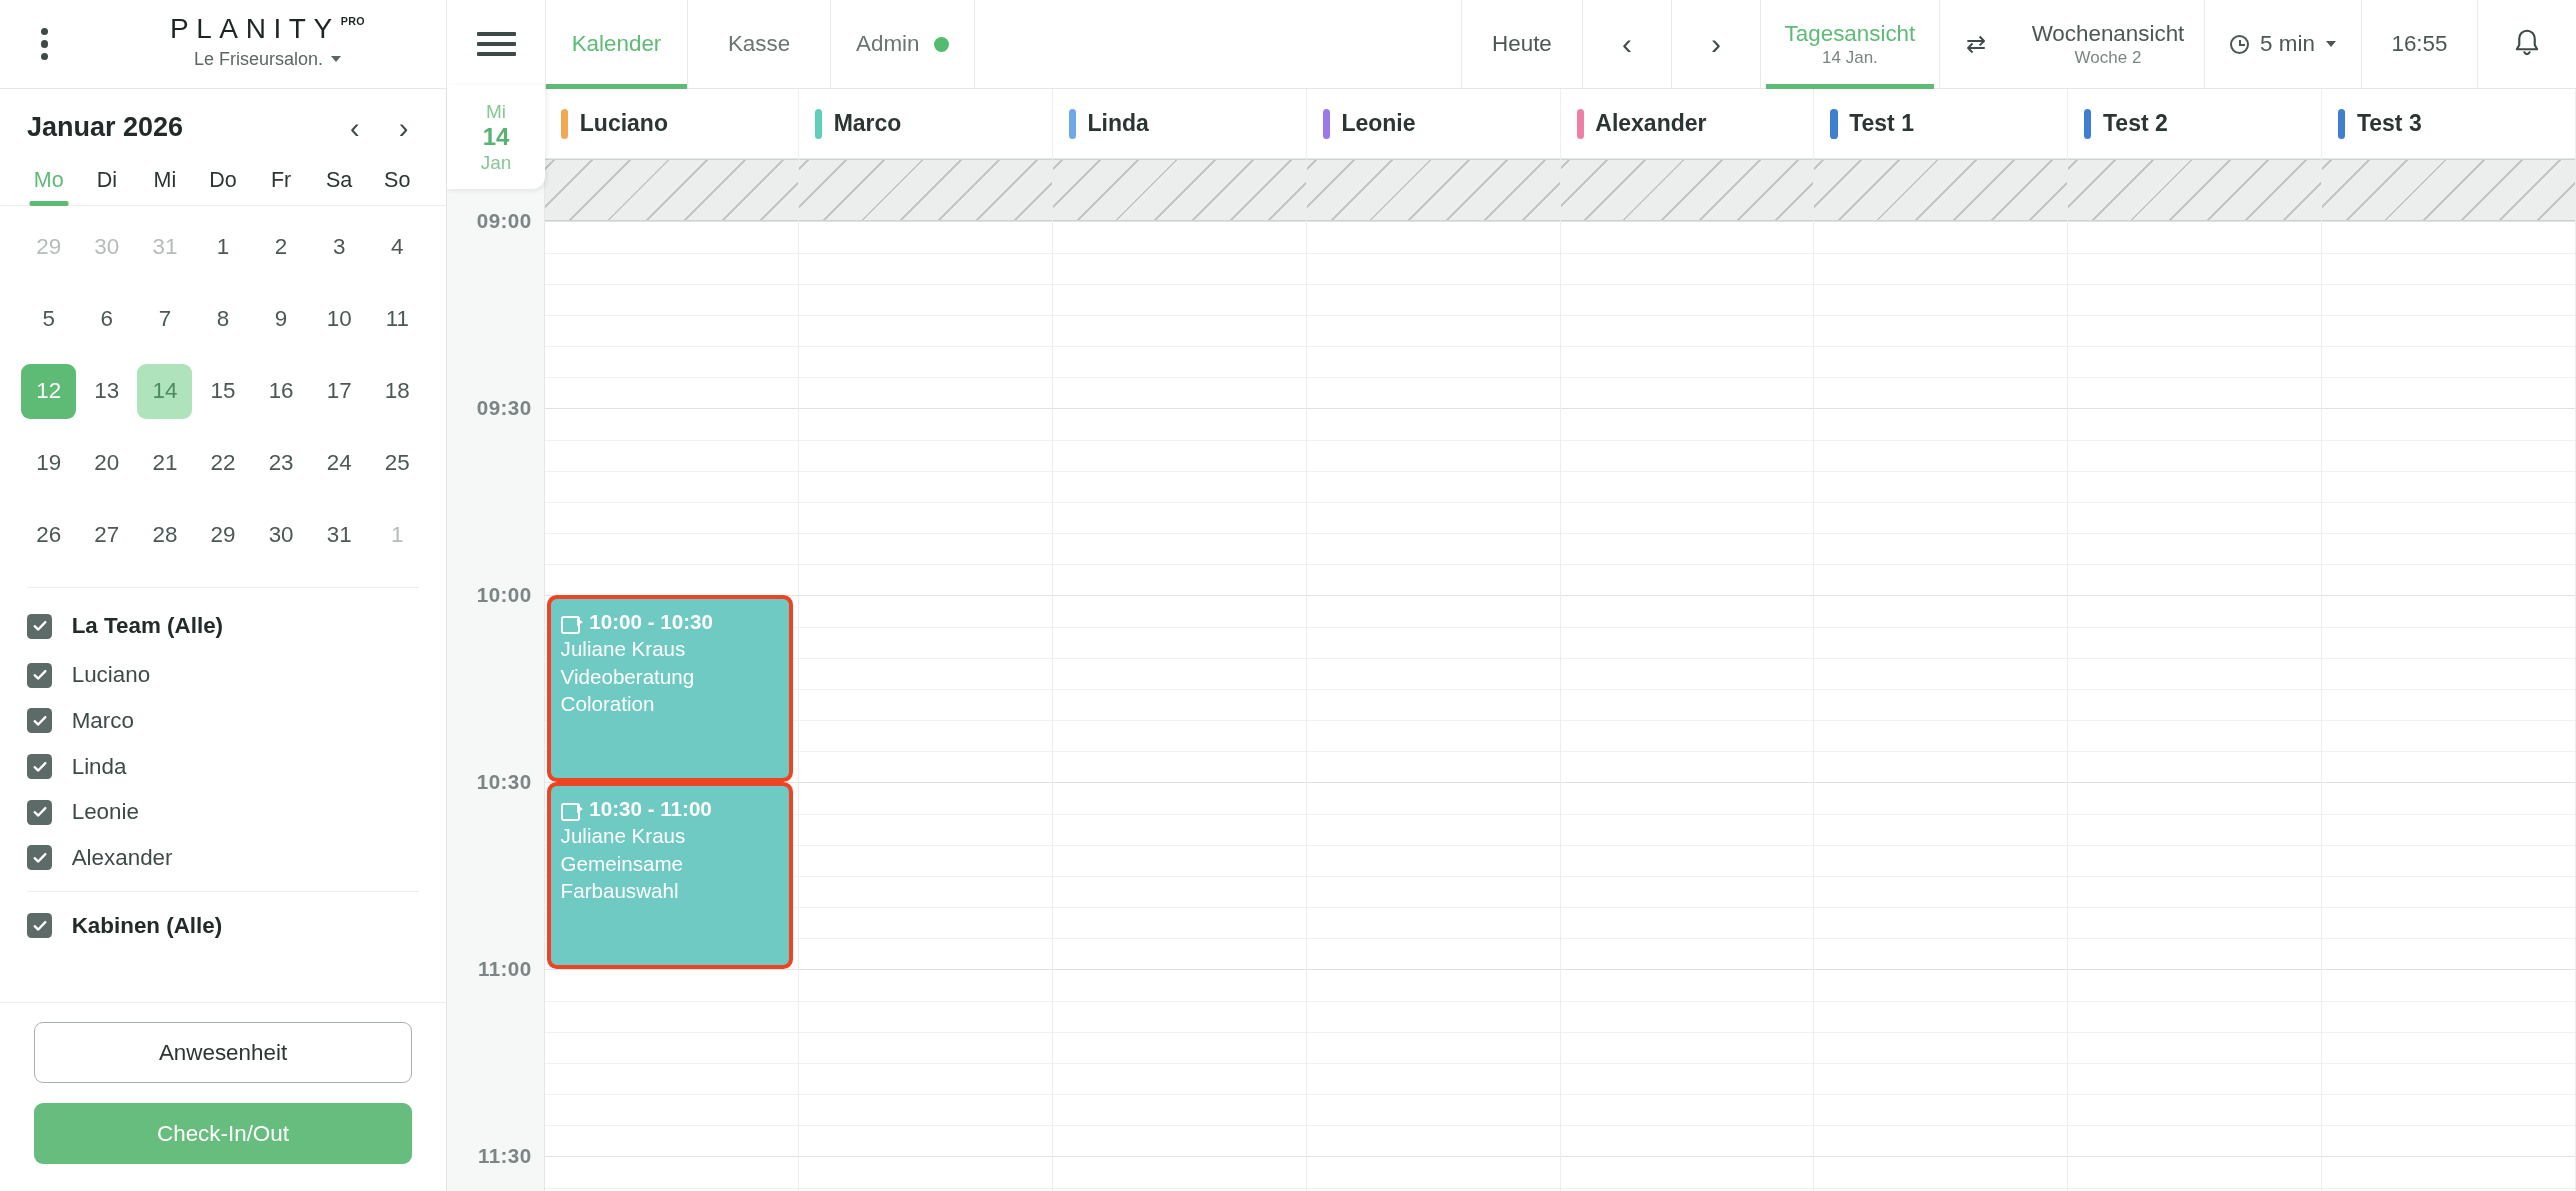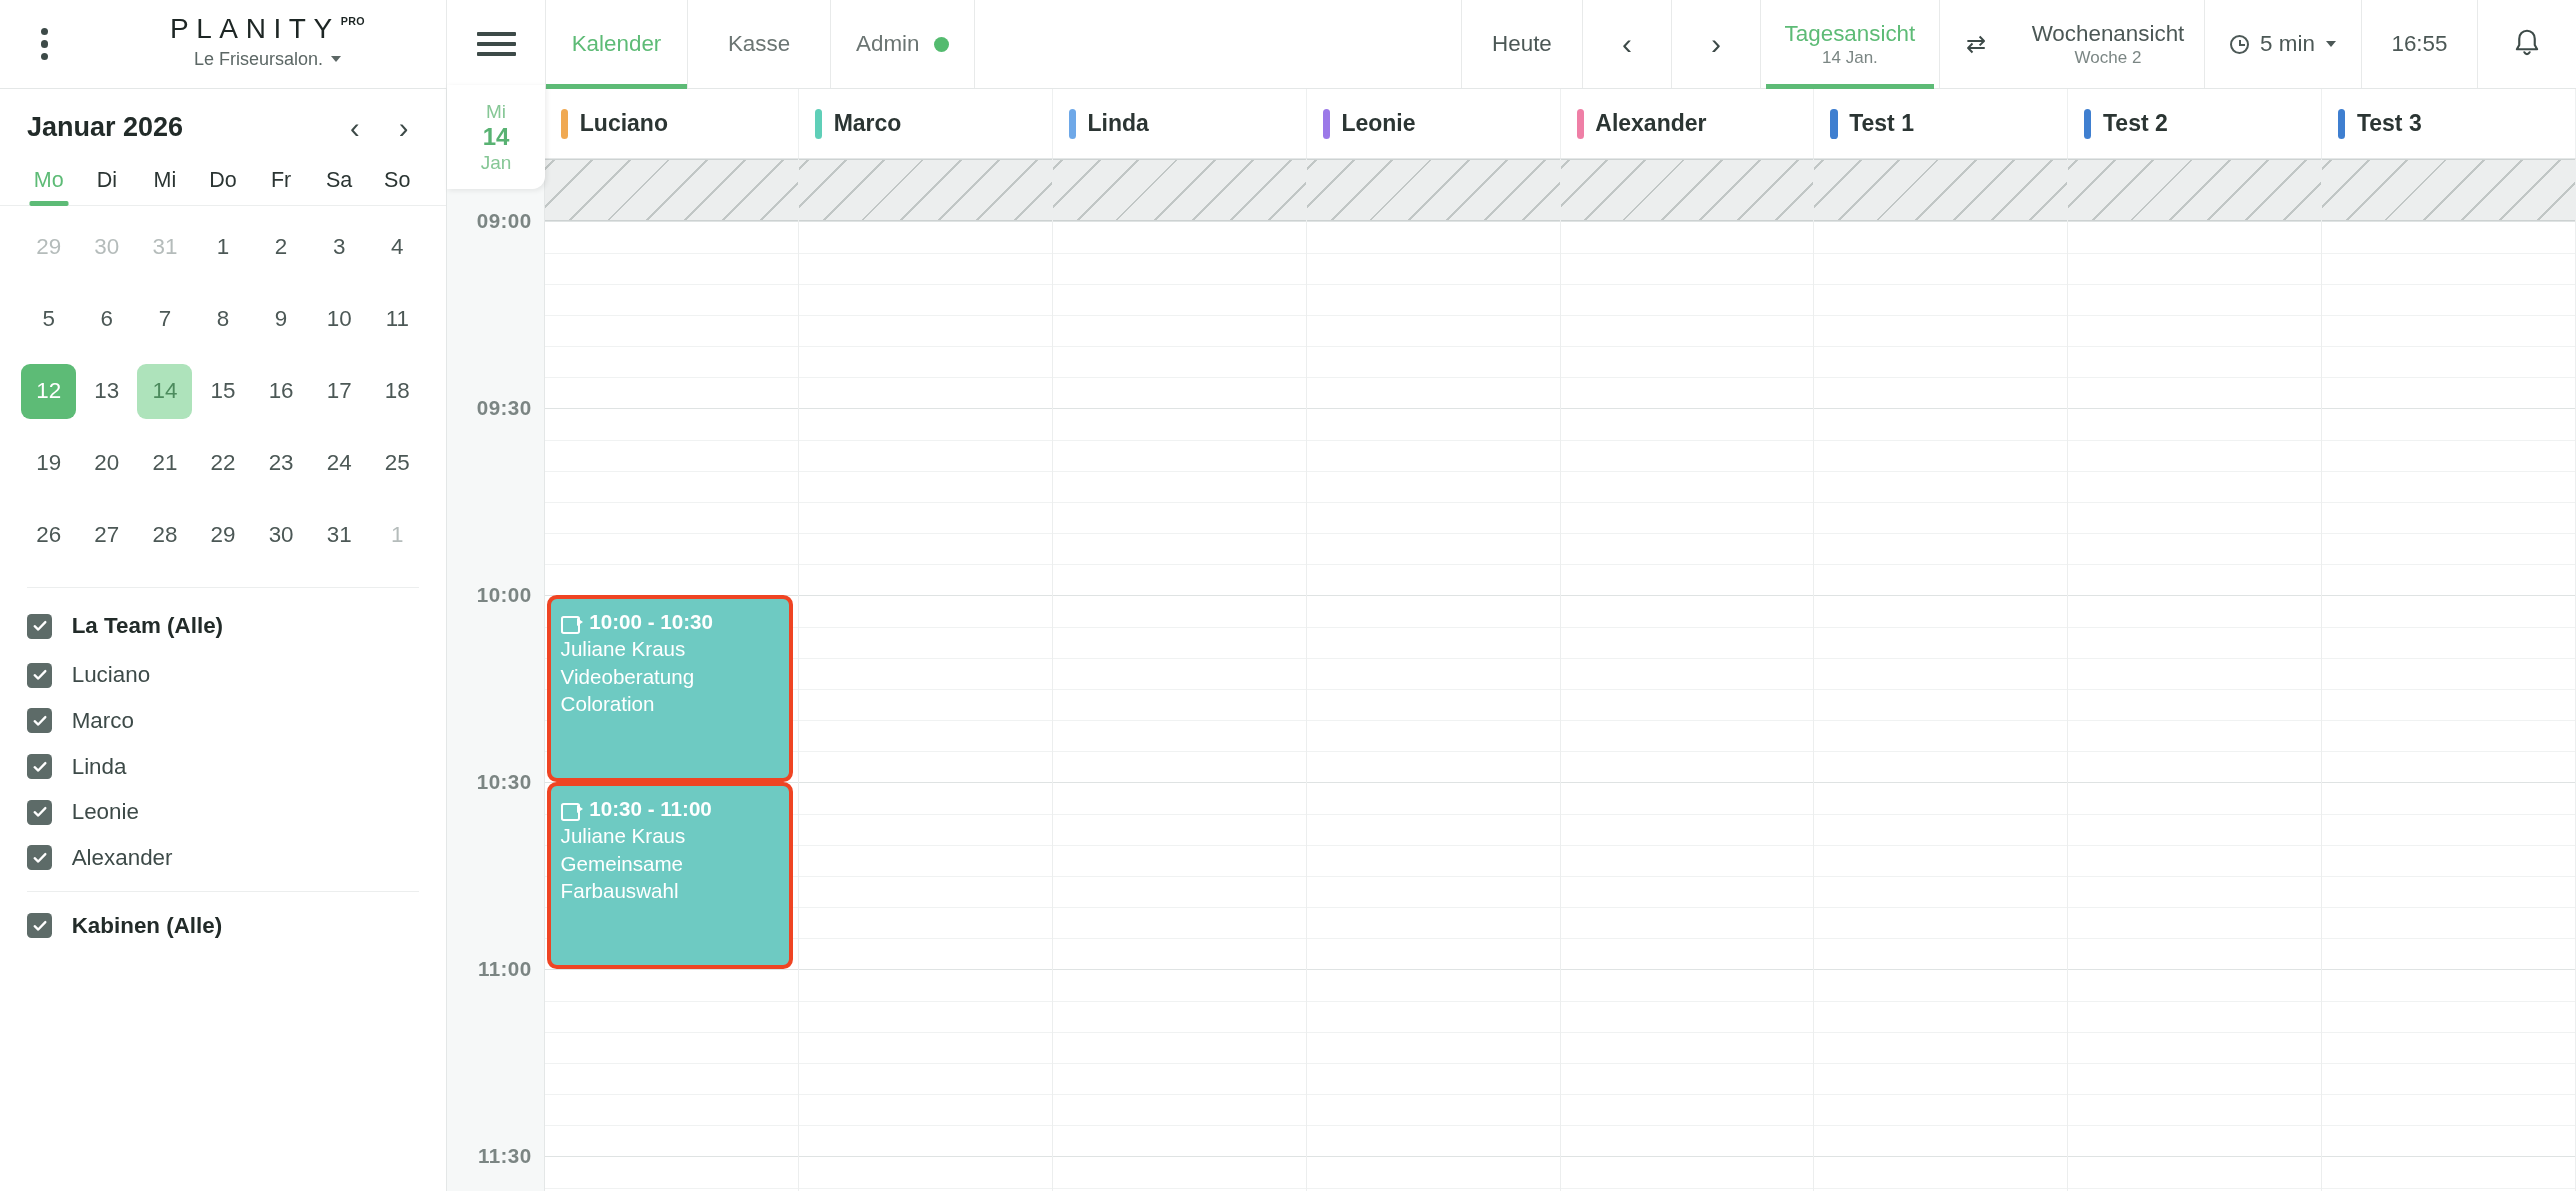--- a/index.html
+++ b/index.html
@@ -576,20 +576,24 @@
             <span class="cbx">
               <svg width="16" height="16" viewBox="0 0 18 18">
                   <path d="M3 9.2 L7 13 L15 4.6" fill="none" stroke="#fff" stroke-width="2.6" stroke-linecap="round" stroke-linejoin="round"></path>
                 </svg>
             </span>
             <span class="grp-label">Kabinen (Alle)</span>
           </div>
         </div>
       </div>
 
+      <div class="sb-footer">
+        <div class="btn btn-outline">Anwesenheit</div>
+        <div class="btn btn-primary">Check-In/Out</div>
+      </div>
     </div>
 
     <div class="cal-wrap">
 
       <div class="col-head">
         <div class="gutter-head">
           <span class="gh-dow">Mi</span>
           <span class="gh-day">14</span>
           <span class="gh-mon">Jan</span>
         </div>

